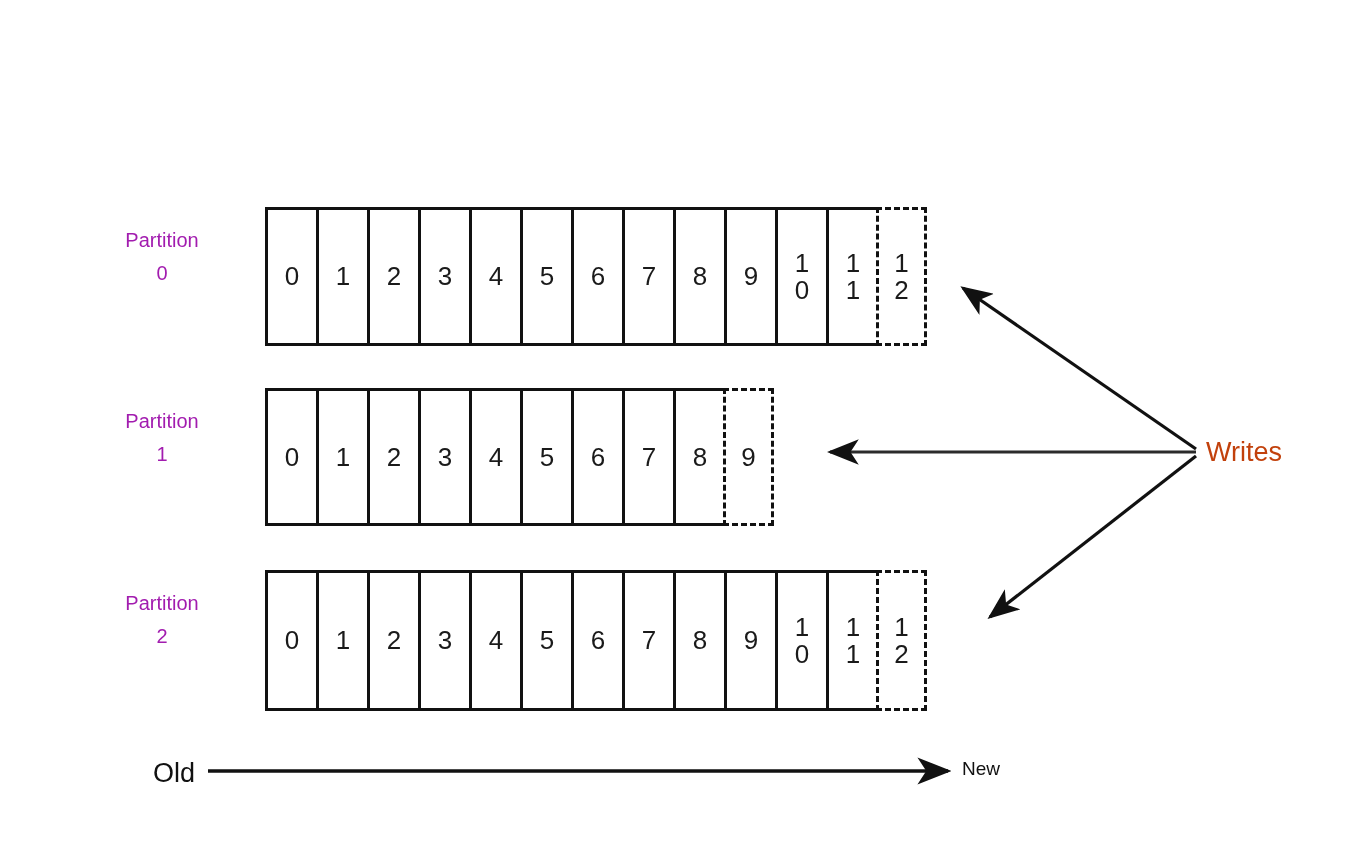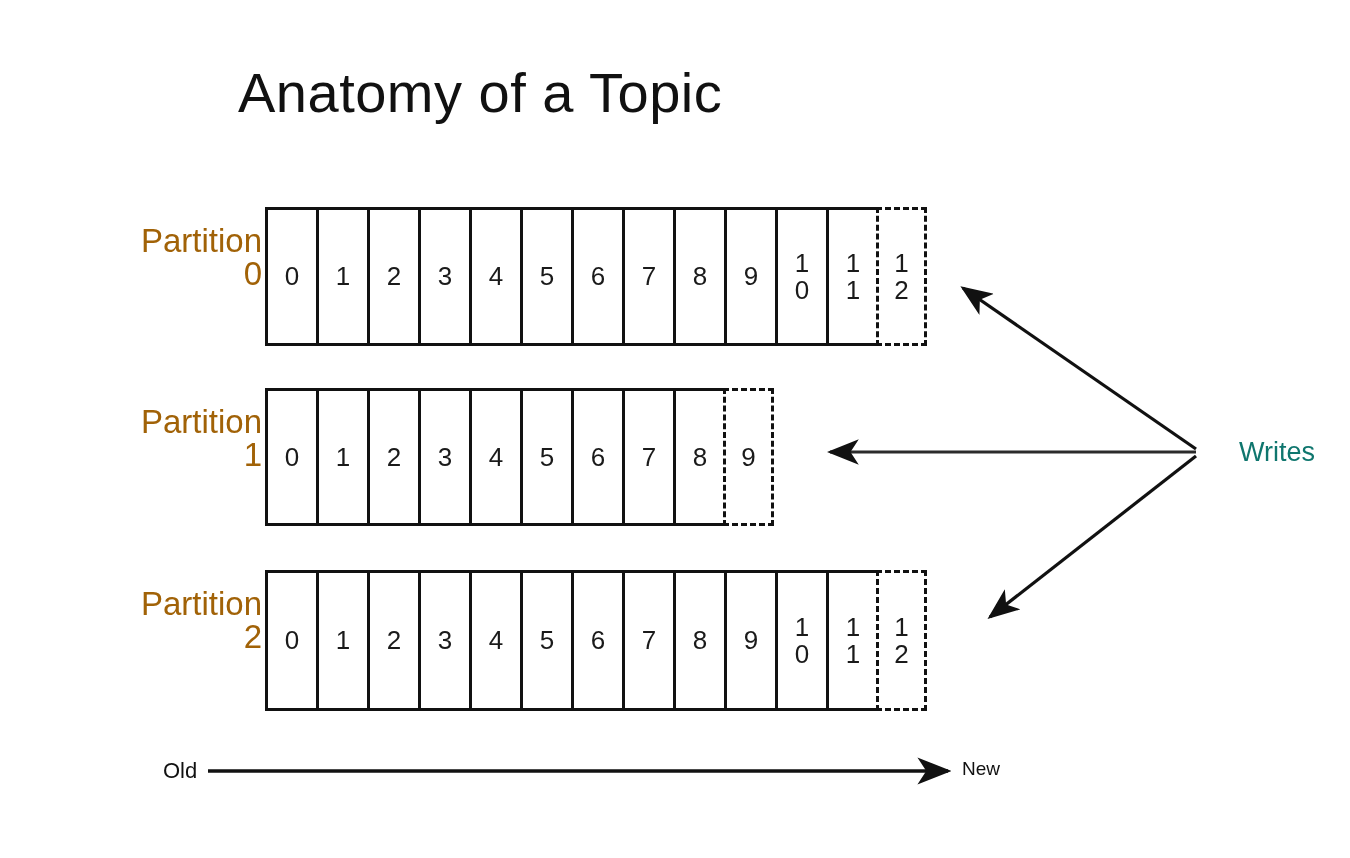--- a/index.html
+++ b/index.html
@@ -35,24 +35,24 @@
     display: flex;
     align-items: stretch;
   }
   #row-0 { left: 265px; top: 207px; height: 139px; }
   #row-1 { left: 265px; top: 388px; height: 138px; }
   #row-2 { left: 265px; top: 570px; height: 141px; }
 
   .partition-label {
     position: absolute;
     width: 200px;
-    text-align: right;
-    font-size: 33px;
+    text-align: center;
+    font-size: 20px;
     line-height: 33px;
-    color: #a16207;
+    color: #a21caf;
   }
   #label-0 { left: 62px; top: 224px; }
   #label-1 { left: 62px; top: 405px; }
   #label-2 { left: 62px; top: 587px; }
 
   .cell {
     width: 51px;
     box-sizing: border-box;
     border: 3px solid #111111;
     border-right-width: 0;
@@ -73,56 +73,54 @@
     color: #1a1a1a;
     white-space: pre-line;
   }
 
   
   #writes-label {
     position: absolute;
     left: 1206px;
     top: 437px;
     font-size: 27px;
-    color: #0f766e;
+    color: #c2410c;
     white-space: nowrap;
-    margin-left: 33px;
   }
 
   #arrow-layer {
     position: absolute;
     left: 0;
     top: 0;
     width: 1350px;
     height: 858px;
     pointer-events: none;
   }
 
   
   #axis-old {
     position: absolute;
-    left: 163px;
+    left: 153px;
     top: 758px;
-    font-size: 22px;
+    font-size: 27px;
     color: #111111;
   }
   #axis-new {
     position: absolute;
     left: 962px;
     top: 758px;
     font-size: 19px;
     color: #111111;
   }
 </style>
 </head>
 <body>
 
 <div id="canvas">
 
-  <div id="title">Anatomy of a Topic</div>
 
   <div class="partition-label" id="label-0">
     <div>Partition</div>
     <div>0</div>
   </div>
 
   <div class="partition-row" id="row-0">
     <div class="cell">
         <span class="cell-text">0</span>
       </div>

